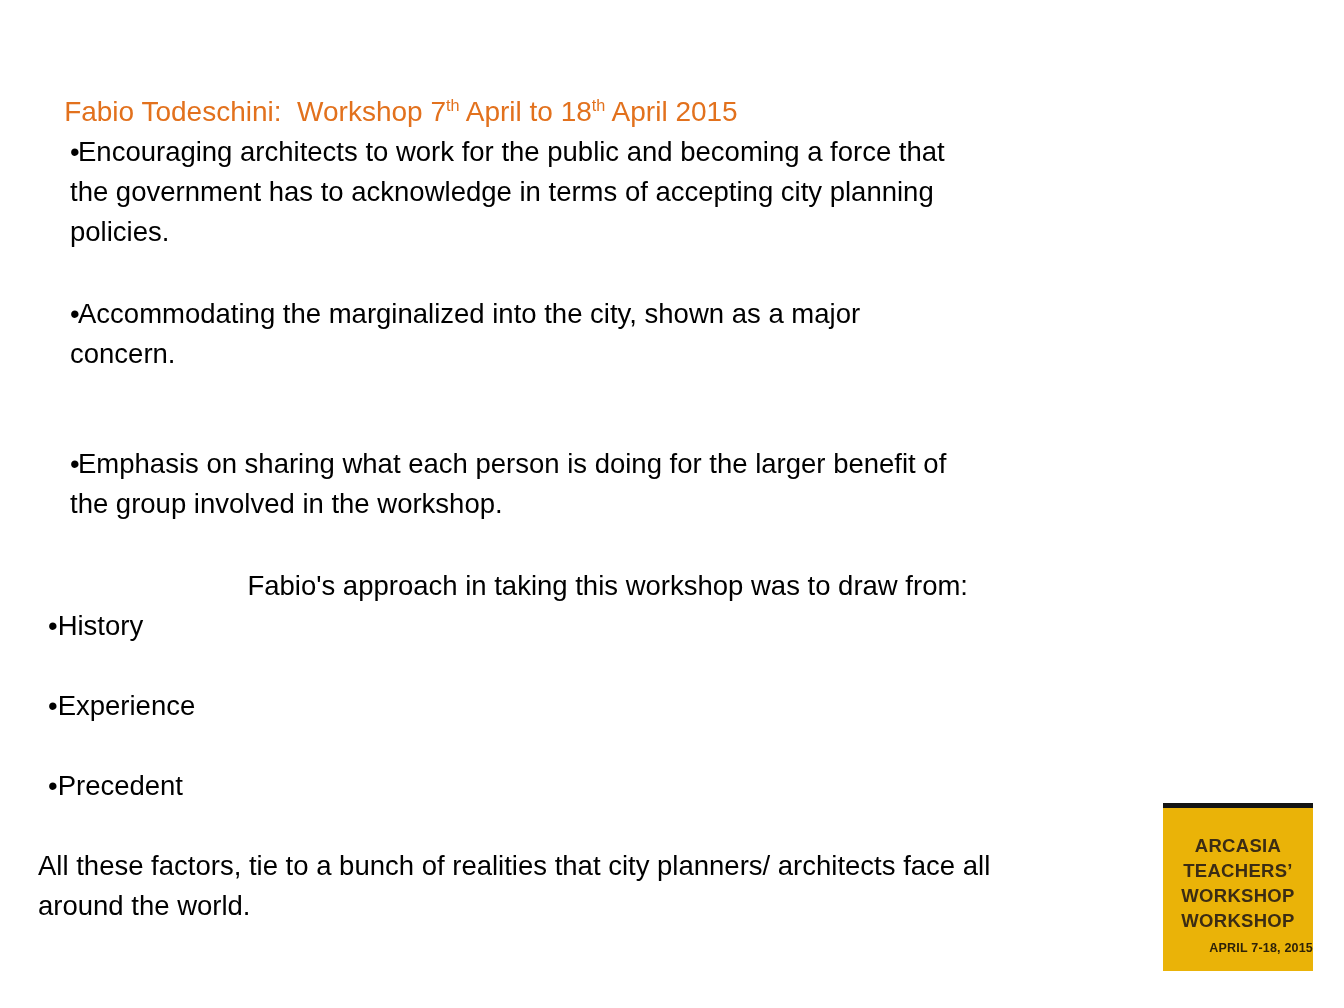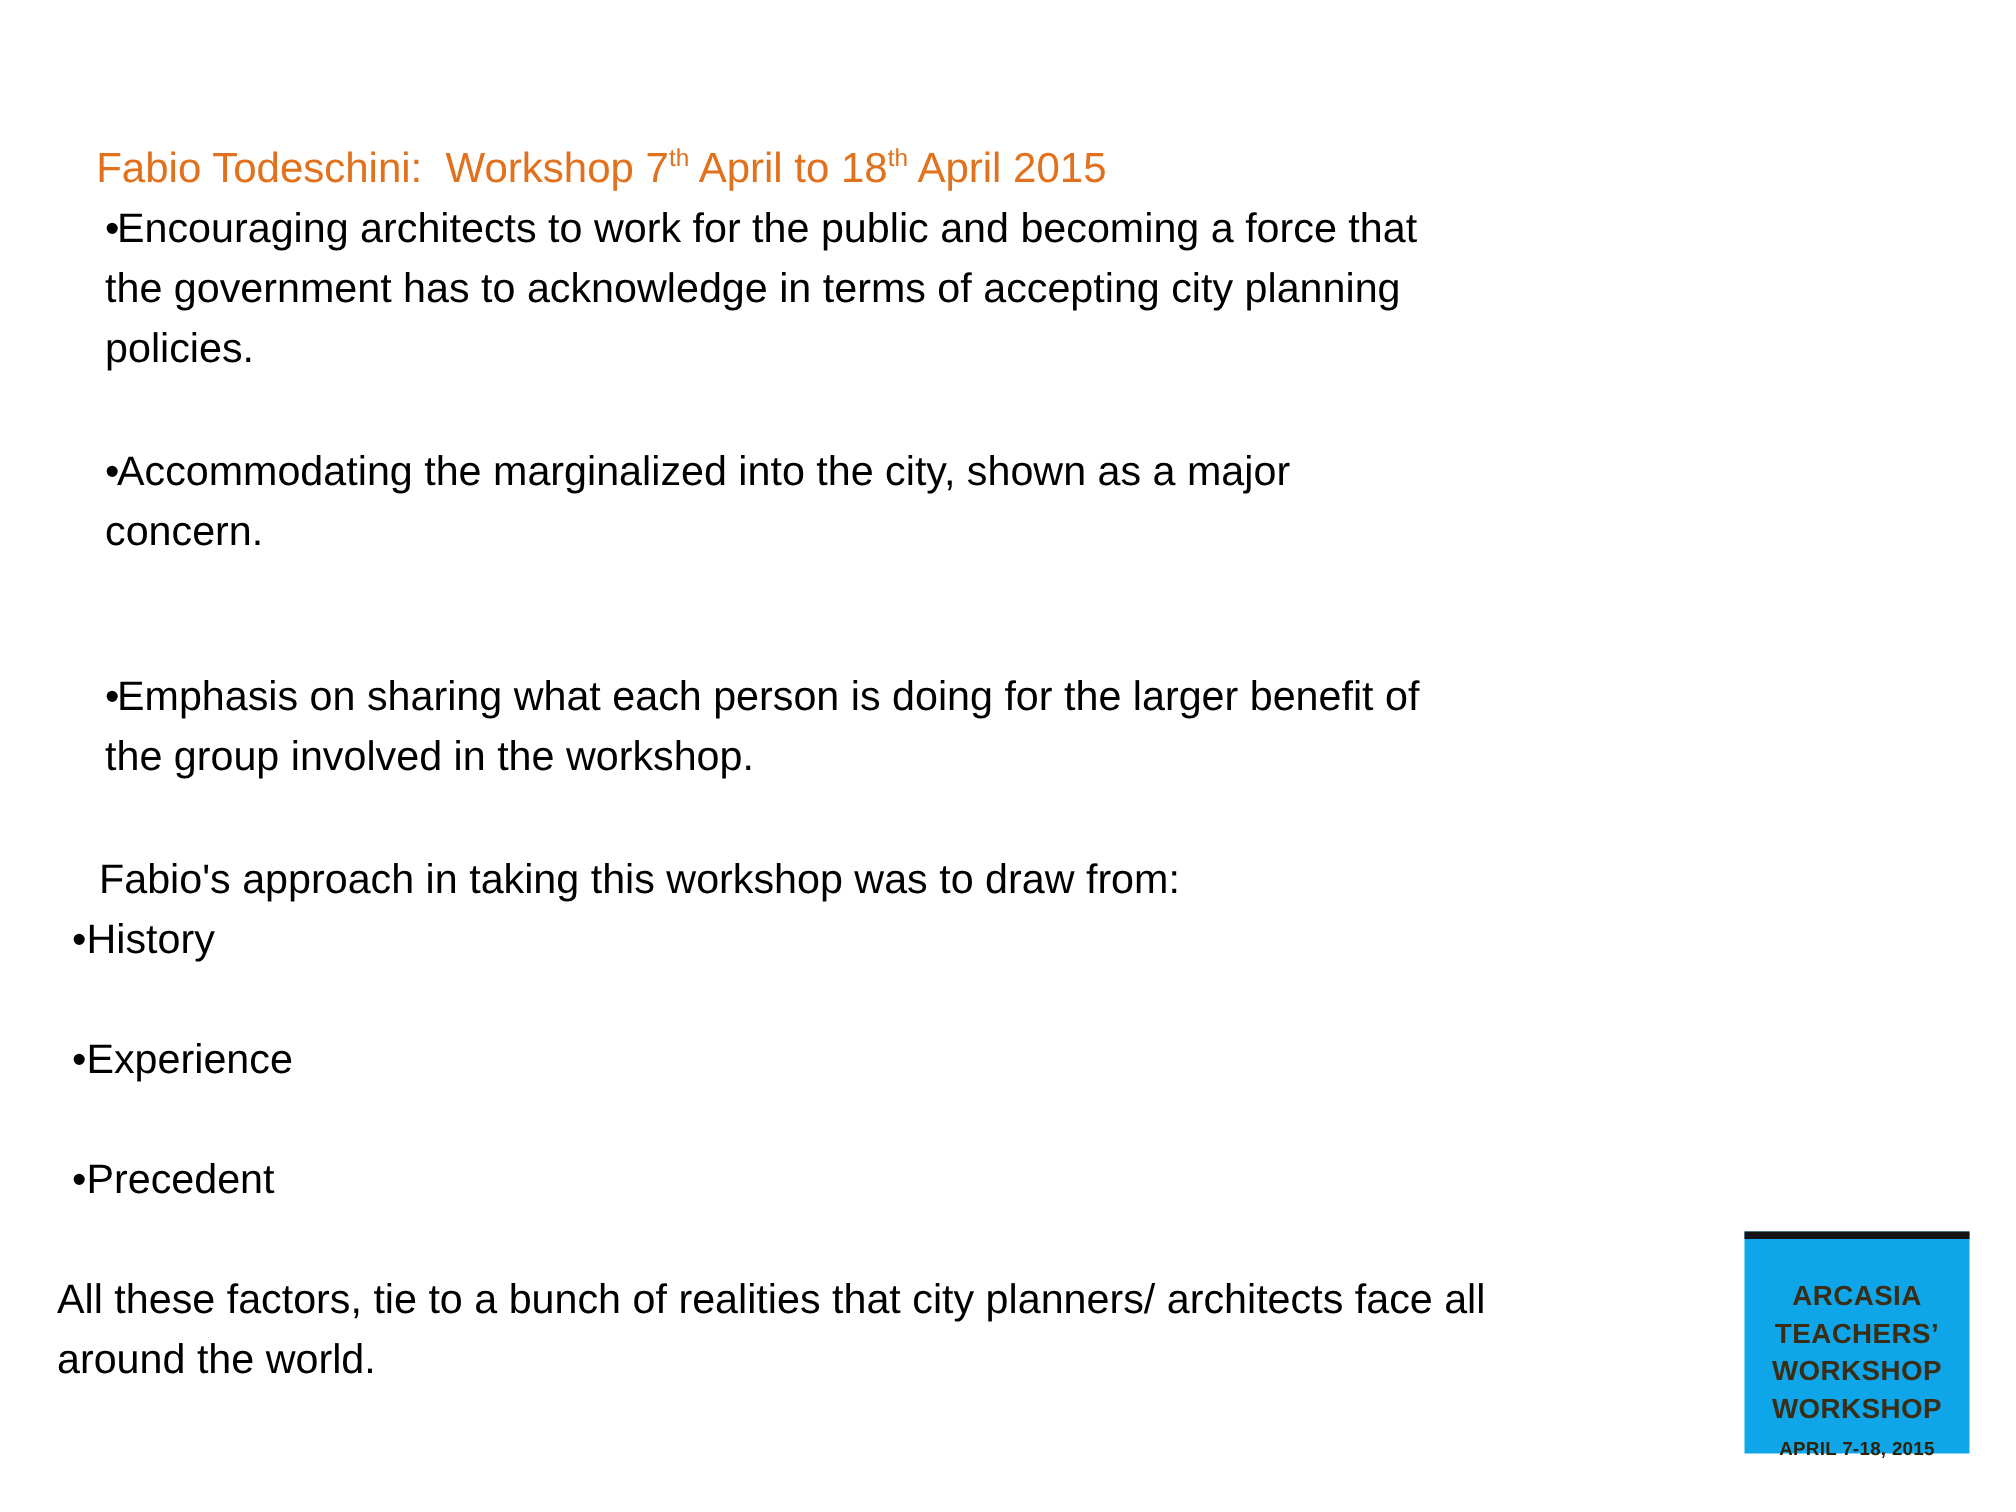--- a/index.html
+++ b/index.html
@@ -66,22 +66,23 @@
     text-indent: 0;
   }
   .bullet-a .bullet-dot {
     display: inline-block;
     width: 8px;
   }
 
   
   .lead-line {
     margin: 0;
-    padding-left: 66px;
+    padding-left: 48px;
     padding-right: 232px;
+    text-align: right;
   }
 
   
   .bullet-b {
     margin: 0;
     padding-left: 48px;
   }
   .bullet-b + .bullet-b {
     margin-top: 40px;
   }
@@ -93,24 +94,24 @@
   }
 
   .spacer-16 { height: 16px; }
   .spacer-22 { height: 22px; }
   .spacer-40 { height: 40px; }
 
   
   .logo {
     position: absolute;
     left: 1163px;
-    top: 821px;
+    top: 803px;
     width: 150px;
-    height: 148px;
-    background: #0ea5e9;
+    height: 168px;
+    background: #eab308;
     box-sizing: border-box;
     text-align: center;
   }
   .logo-topbar {
     position: absolute;
     left: 0;
     top: 0;
     width: 150px;
     height: 5px;
     background: #141414;
@@ -129,20 +130,21 @@
   }
   .logo-date {
     position: absolute;
     left: 0;
     top: 138px;
     width: 150px;
     color: #2E2208;
     font-weight: 700;
     font-size: 12.5px;
     letter-spacing: 0.2px;
+    text-align: right;
   }
 </style>
 </head>
 <body>
 
 <div class="slide">
 
   <div class="slide-title">
     <span>Fabio Todeschini:  Workshop 7</span><sup>th</sup><span> April to 18</span><sup>th</sup><span> April 2015</span>
   </div>

